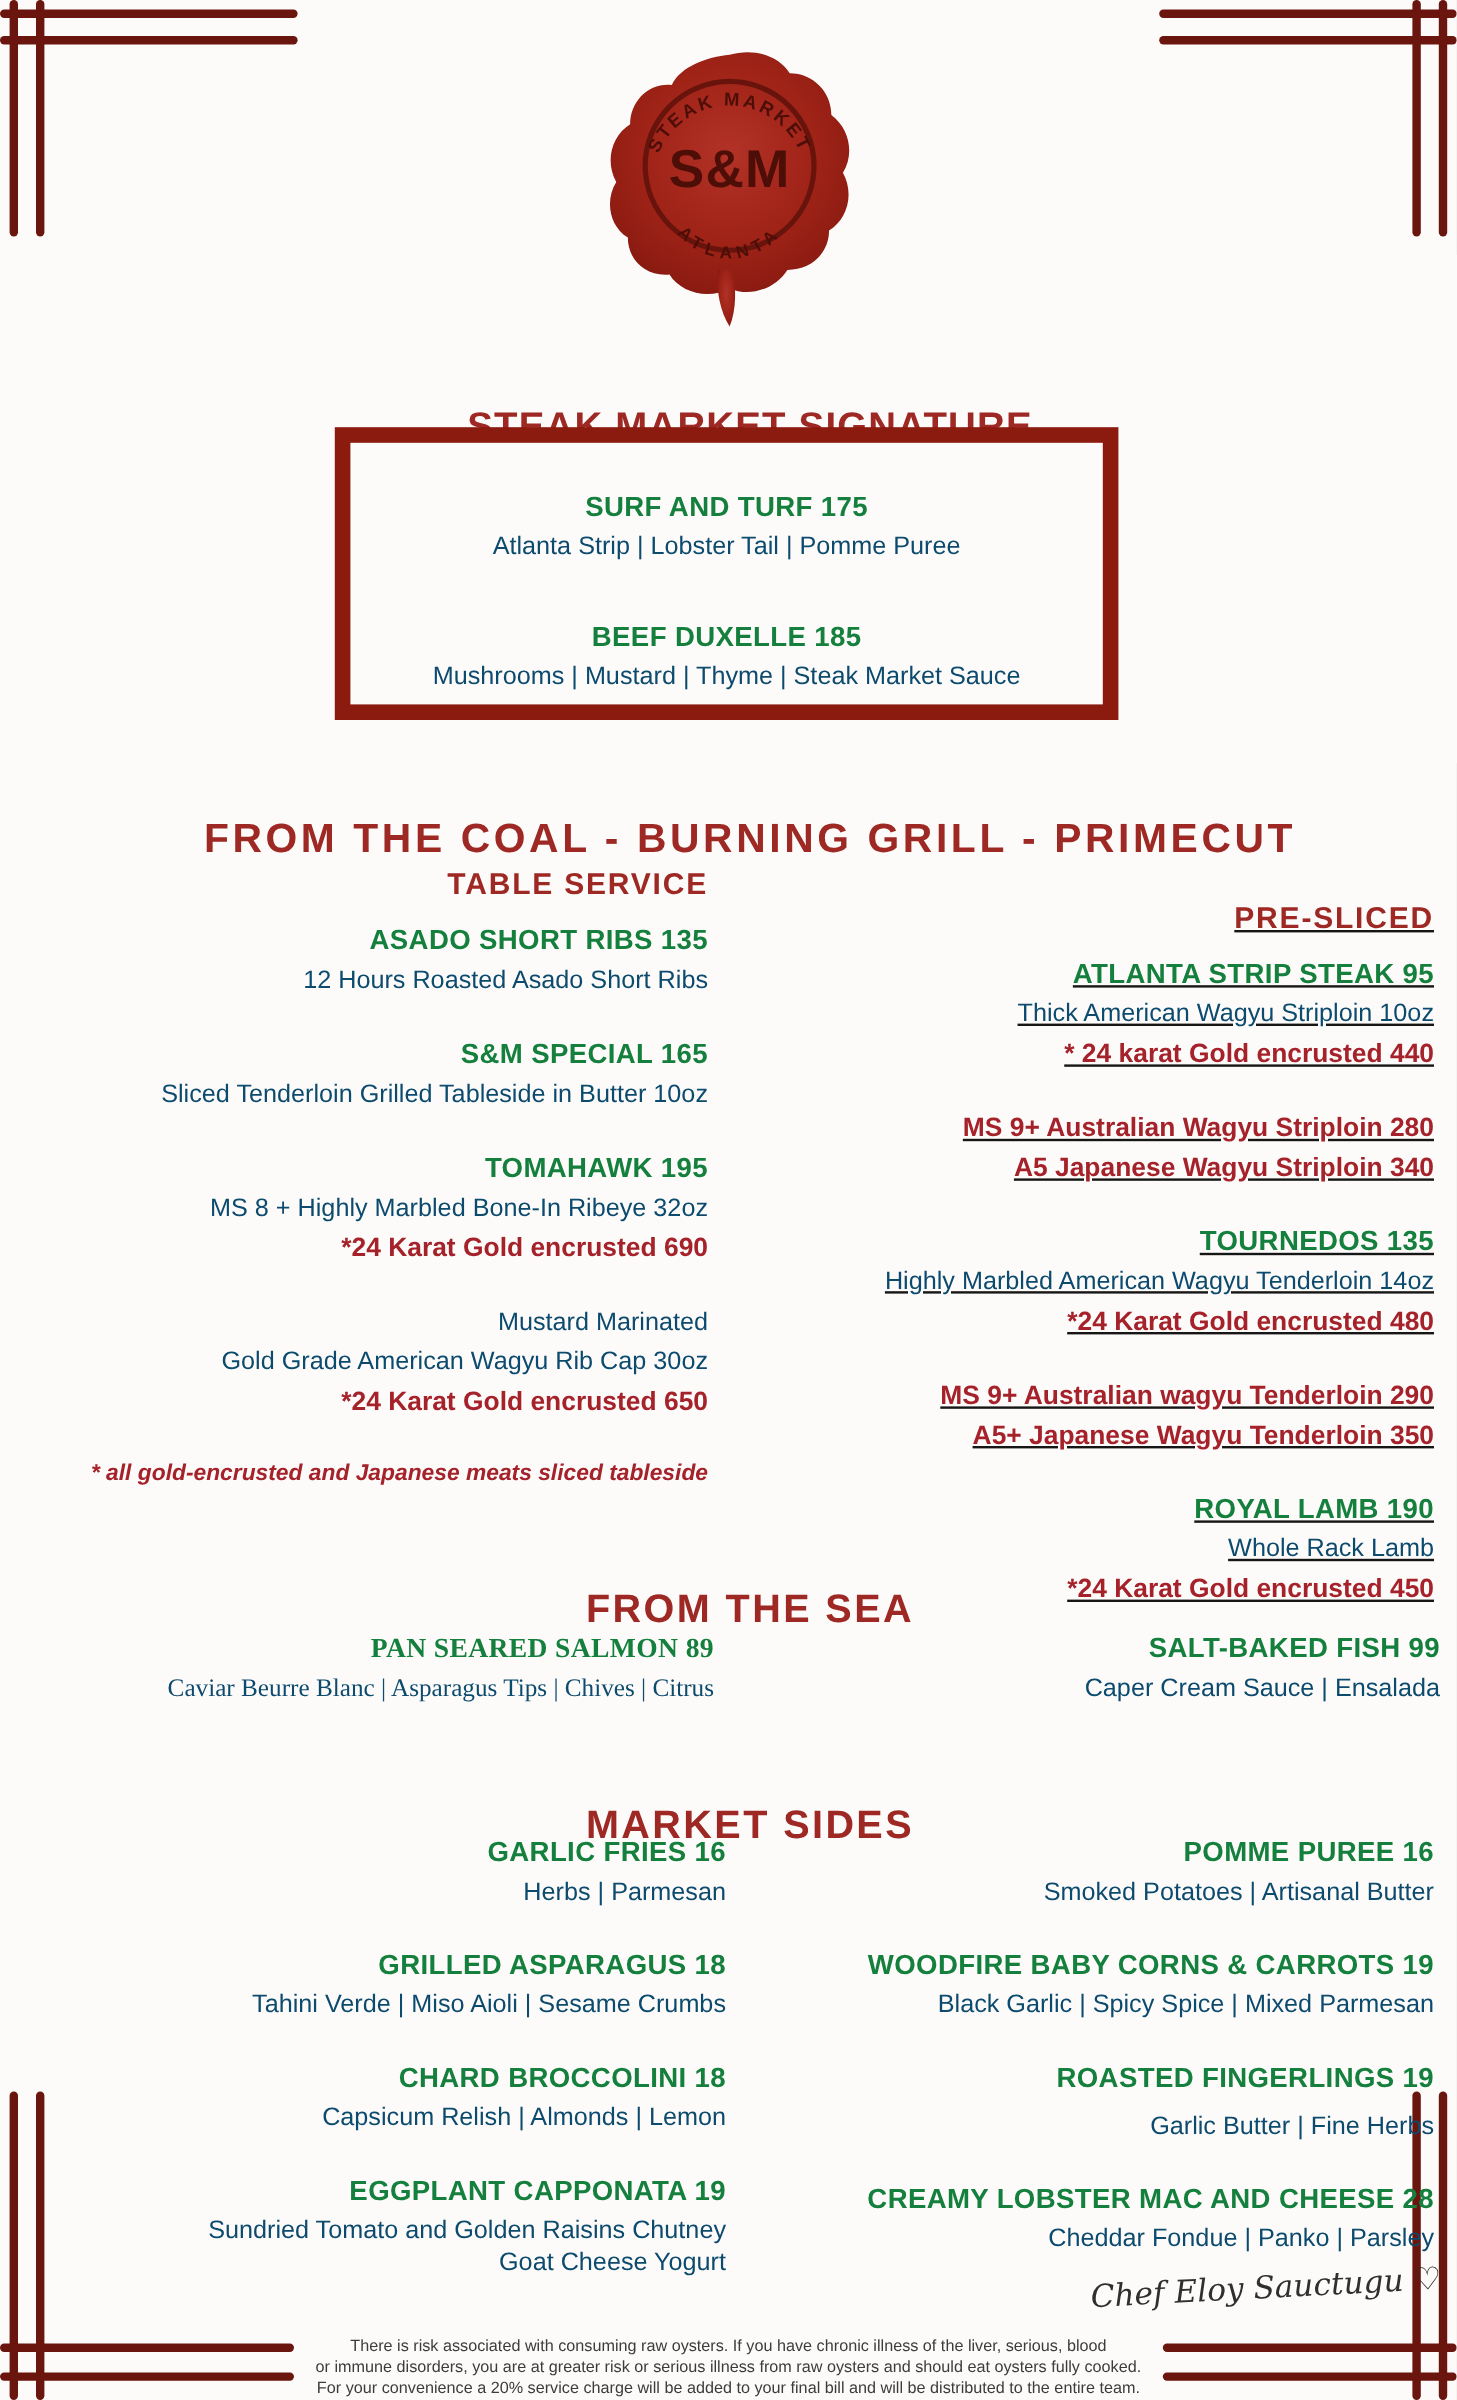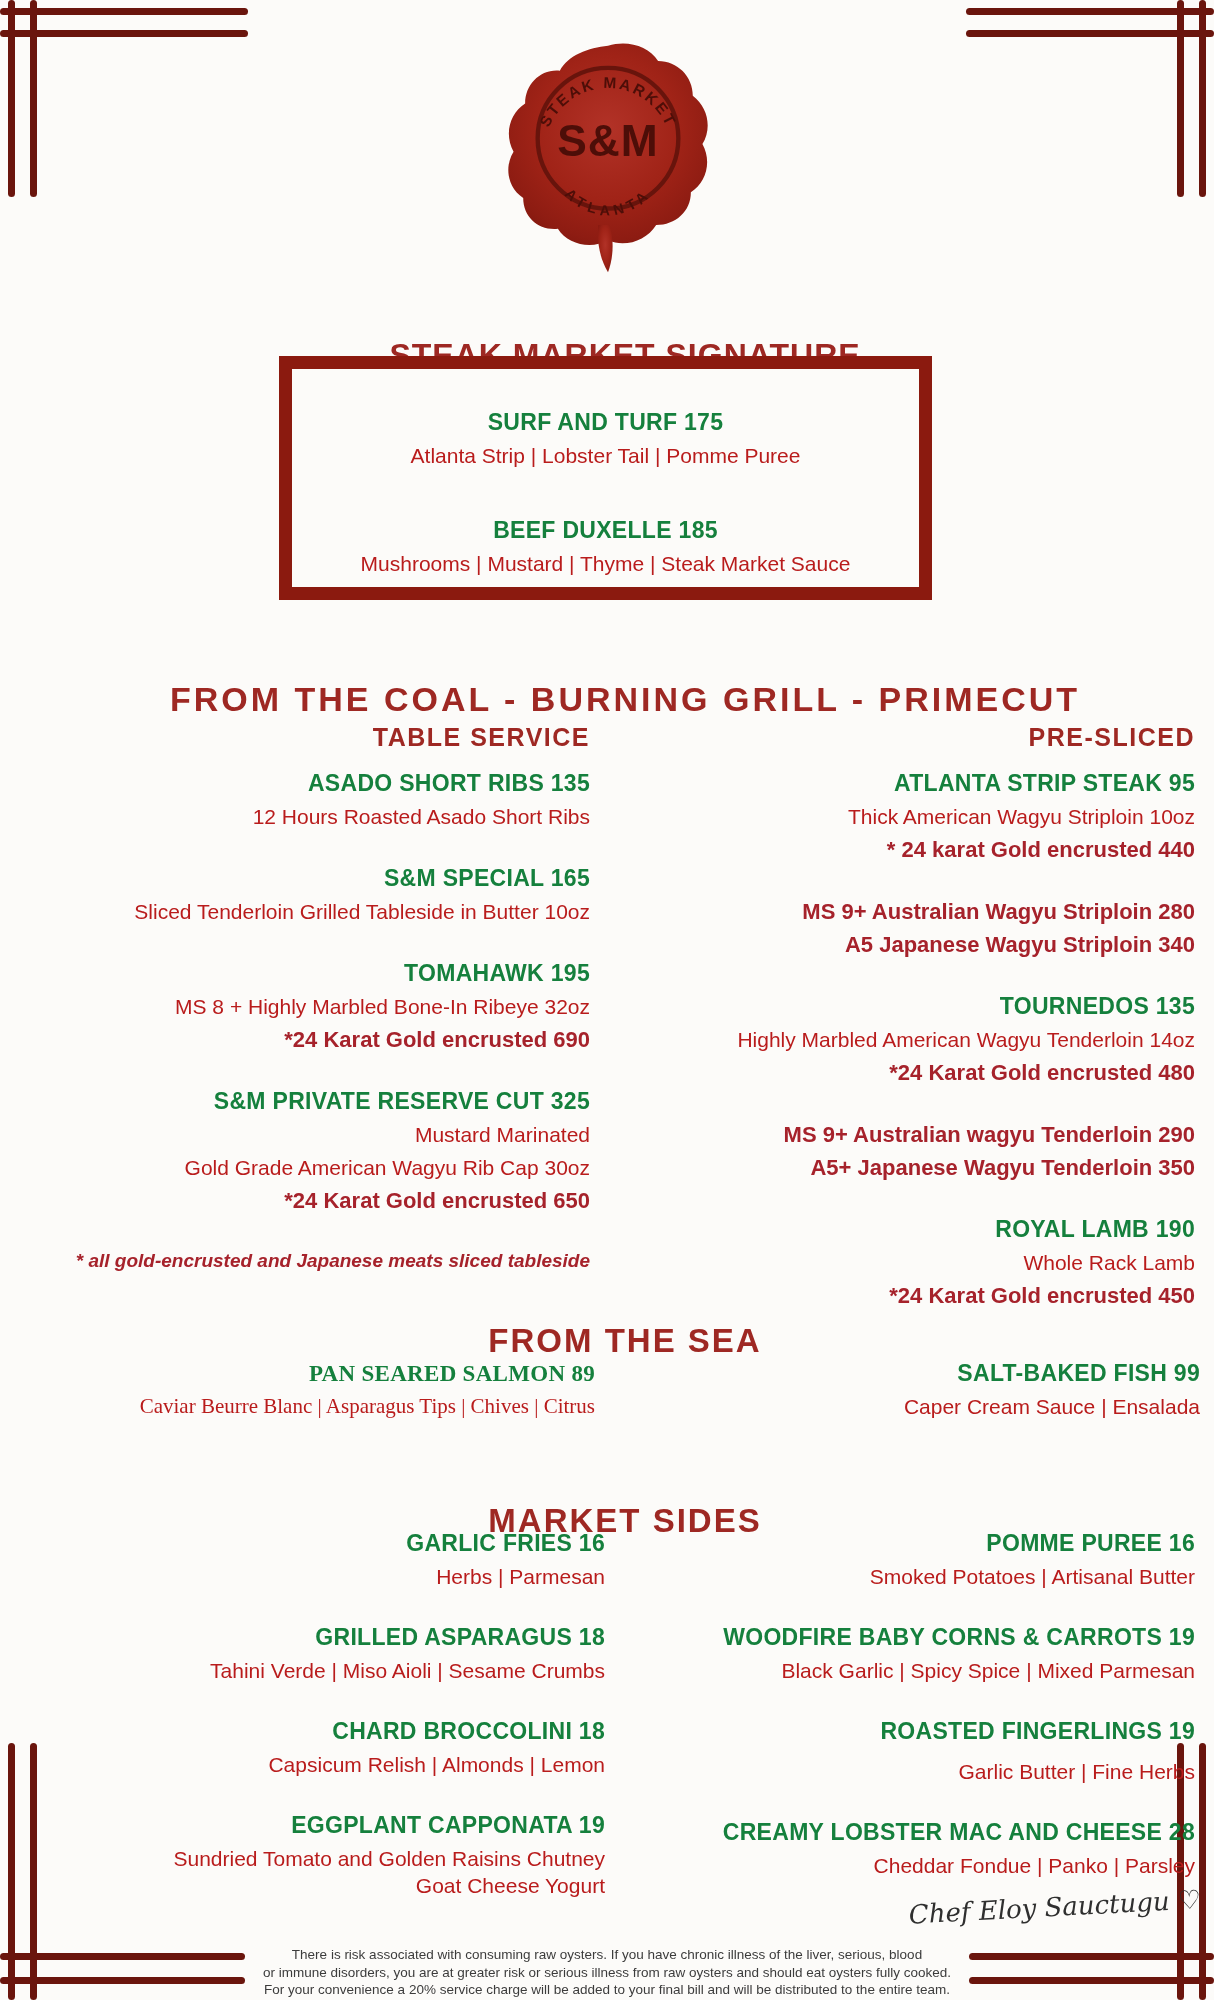--- a/index.html
+++ b/index.html
@@ -24,28 +24,28 @@
   
   .sig-box{
     position:absolute;left:279px;top:356px;width:653px;height:244px;
     border:13px solid #8b1a0f;box-sizing:border-box;
     padding-top:40px;text-align:center;
   }
   .sig-box .menu-item{margin-bottom:48px;}
   
   .col{position:absolute;text-align:right;}
   .col-ts{left:30px;top:722px;width:560px;}
-  .col-ps{left:625px;top:722px;width:570px;}
+  .col-ps{left:625px;top:750px;width:570px;text-decoration:underline;}
   .col-heading{
     font-size:25px;font-weight:bold;color:#9e2823;
     letter-spacing:1.5px;line-height:30px;margin-bottom:18px;
   }
   .menu-item{margin-bottom:35px;}
   .mi-name{font-size:23px;font-weight:bold;color:#15803d;line-height:27px;letter-spacing:0.3px;}
-  .mi-desc{font-size:21px;color:#b91c1c;line-height:27px;margin-top:6px;}
+  .mi-desc{font-size:21px;color:#0c4a6e;line-height:27px;margin-top:6px;}
   .mi-gold,.mi-red{font-size:22px;font-weight:bold;color:#a6222b;line-height:27px;margin-top:6px;}
   .ts-note{
     font-size:19px;font-weight:bold;font-style:italic;color:#a6222b;
     margin-top:14px;line-height:24px;
   }
   
   .sea-left{left:35px;top:1360px;width:560px;font-family:Liberation Serif, serif;}
   .sea-right{left:640px;top:1360px;width:560px;}
   .sides-left{left:45px;top:1530px;width:560px;}
   .sides-right{left:625px;top:1530px;width:570px;}
@@ -138,21 +138,20 @@
     <div class="menu-item">
       <div class="mi-name">S&amp;M SPECIAL 165</div>
       <div class="mi-desc">Sliced Tenderloin Grilled Tableside in Butter 10oz</div>
     </div>
     <div class="menu-item">
       <div class="mi-name">TOMAHAWK 195</div>
       <div class="mi-desc">MS 8 + Highly Marbled Bone-In Ribeye 32oz</div>
       <div class="mi-gold">*24 Karat Gold encrusted 690</div>
     </div>
     <div class="menu-item">
-      <div class="mi-name">S&amp;M PRIVATE RESERVE CUT 325</div>
       <div class="mi-desc">Mustard Marinated</div>
       <div class="mi-desc">Gold Grade American Wagyu Rib Cap 30oz</div>
       <div class="mi-gold">*24 Karat Gold encrusted 650</div>
     </div>
     <div class="ts-note">* all  gold-encrusted and Japanese meats sliced tableside</div>
   </div>
 
   <div class="col col-ps">
     <div class="col-heading">PRE-SLICED</div>
 

